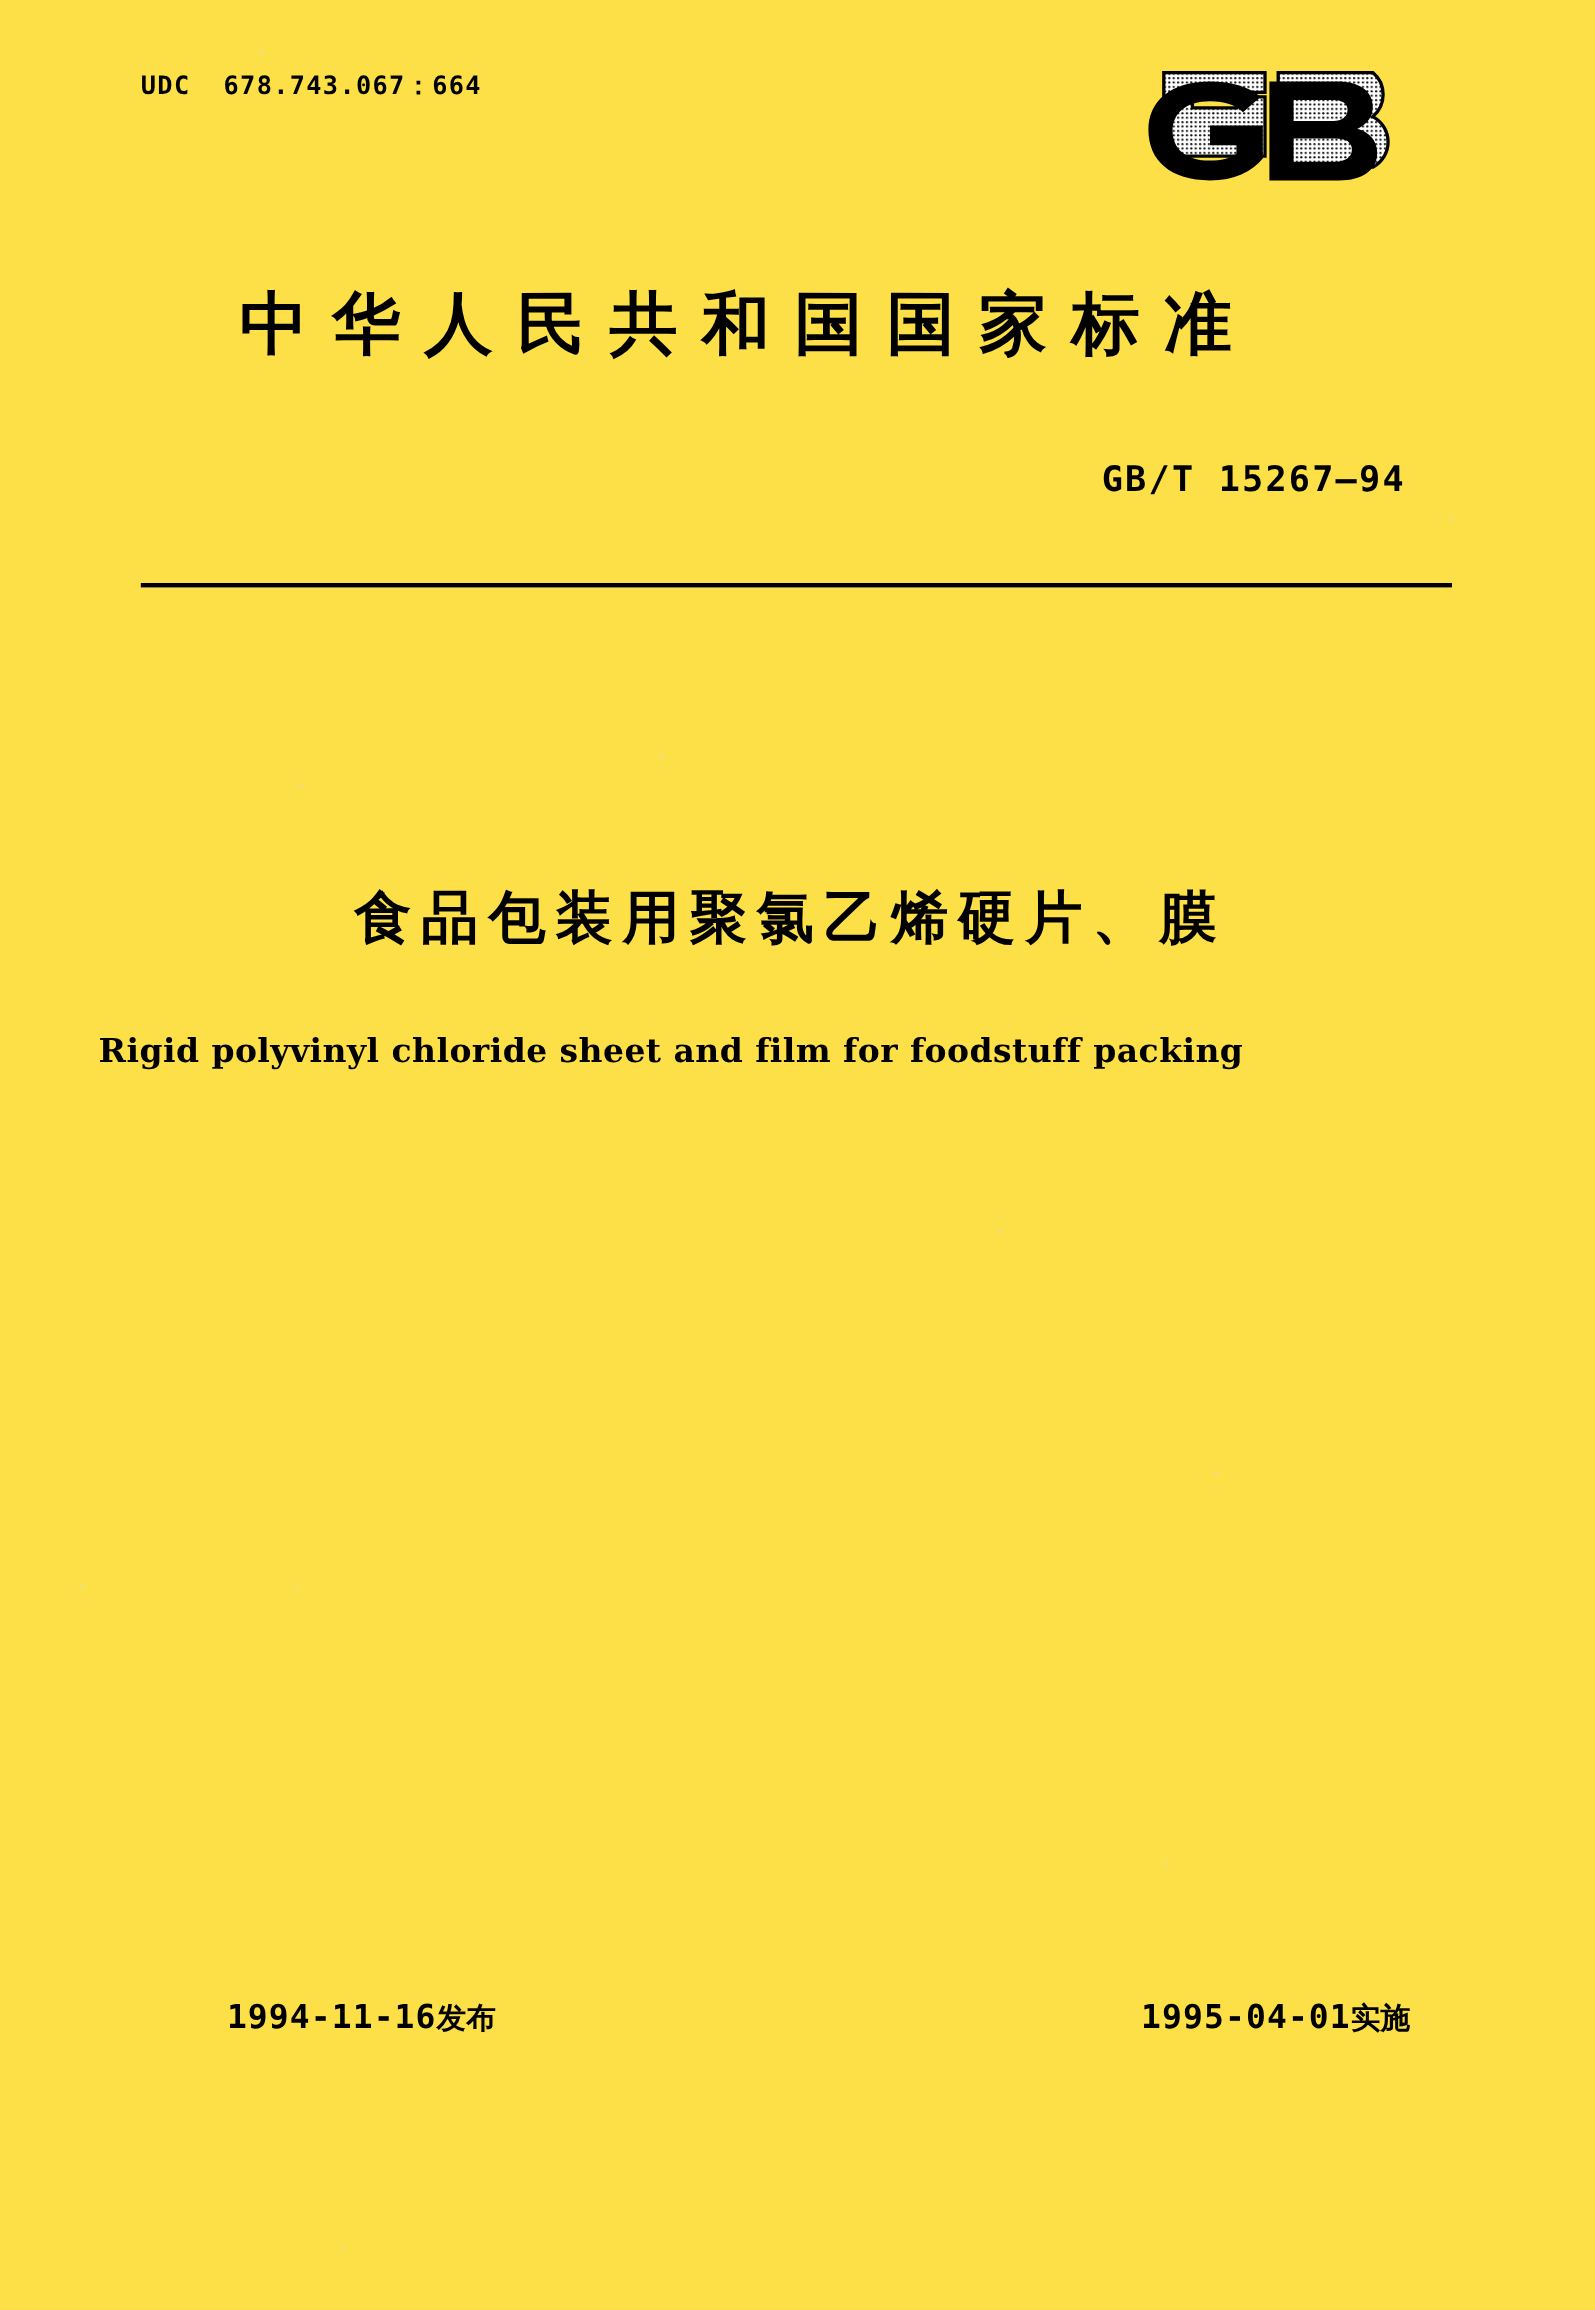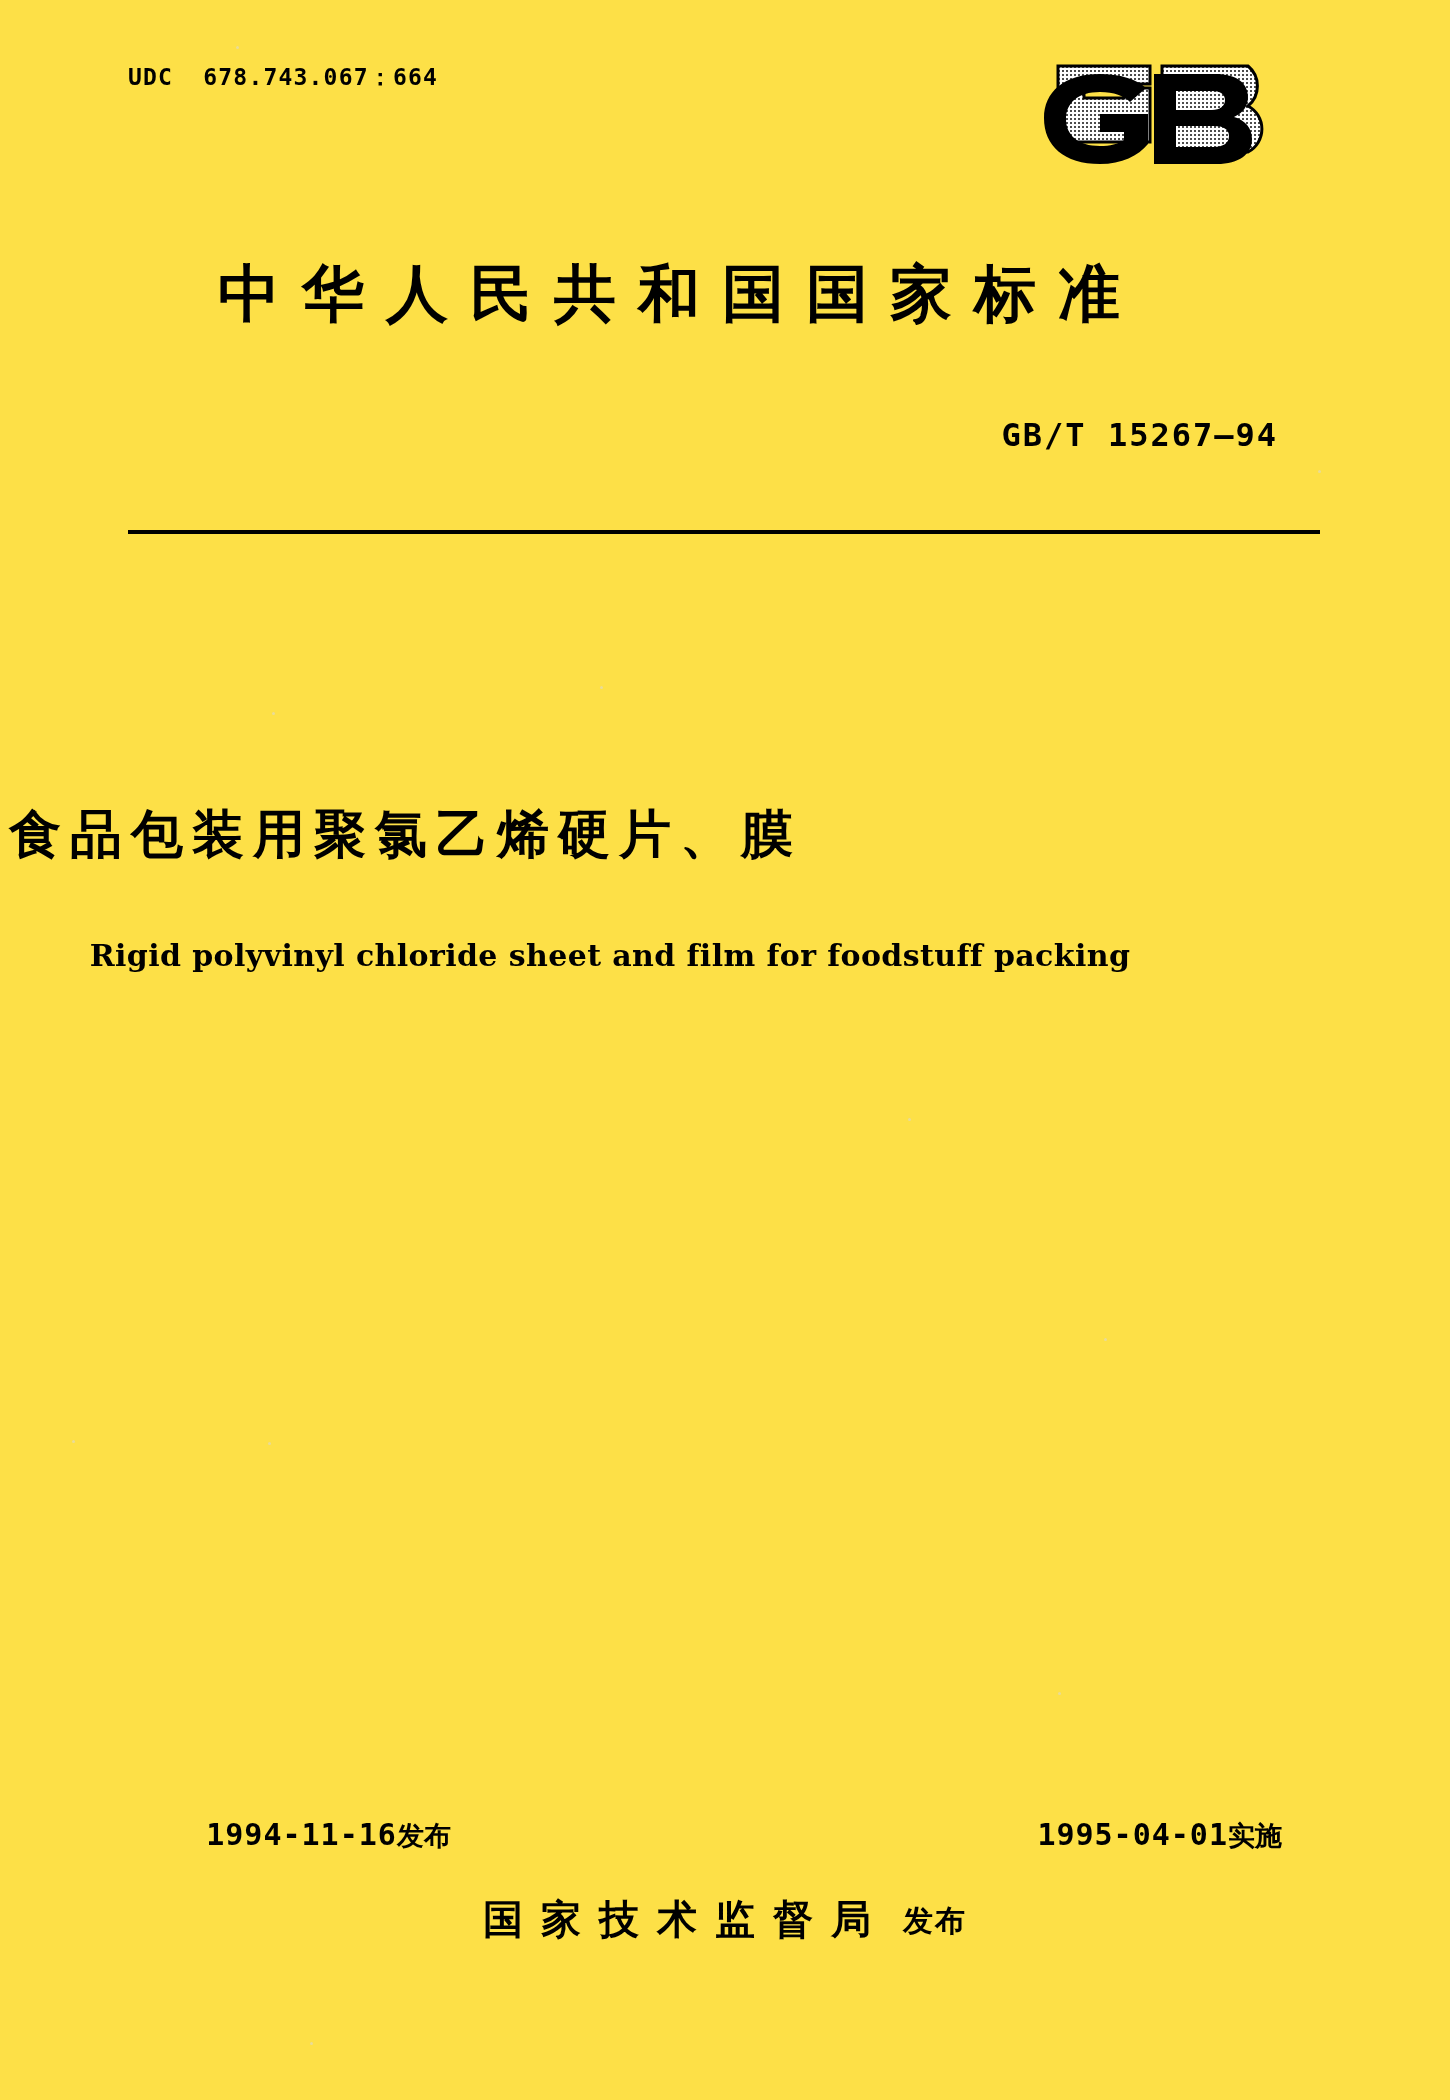--- a/index.html
+++ b/index.html
@@ -90,21 +90,21 @@
     height: 4px;
     background: #000;
   }
 
   
   .doc-title-cn {
     position: absolute;
     left: 0;
     top: 800px;
     width: 1428px;
-    text-align: left;
+    text-align: center;
     font-family: "DejaVu Sans", sans-serif;
     font-weight: bold;
     font-size: 52px;
     letter-spacing: 9px;
     text-indent: 9px;
   }
 
   .doc-title-en {
     position: absolute;
     left: 0;
@@ -220,17 +220,14 @@
   <div class="doc-title-cn">食品包装用聚氯乙烯硬片、膜</div>
   <div class="doc-title-en">Rigid polyvinyl chloride sheet and film for foodstuff packing</div>
 
   <div class="date-issue">
     <span>1994-11-16</span><span class="cn">发布</span>
   </div>
   <div class="date-effect">
     <span>1995-04-01</span><span class="cn">实施</span>
   </div>
 
-  <div class="publisher">
-    <span class="org">国家技术监督局</span><span class="verb">发布</span>
-  </div>
 
 </div>
 
 </body></html>

